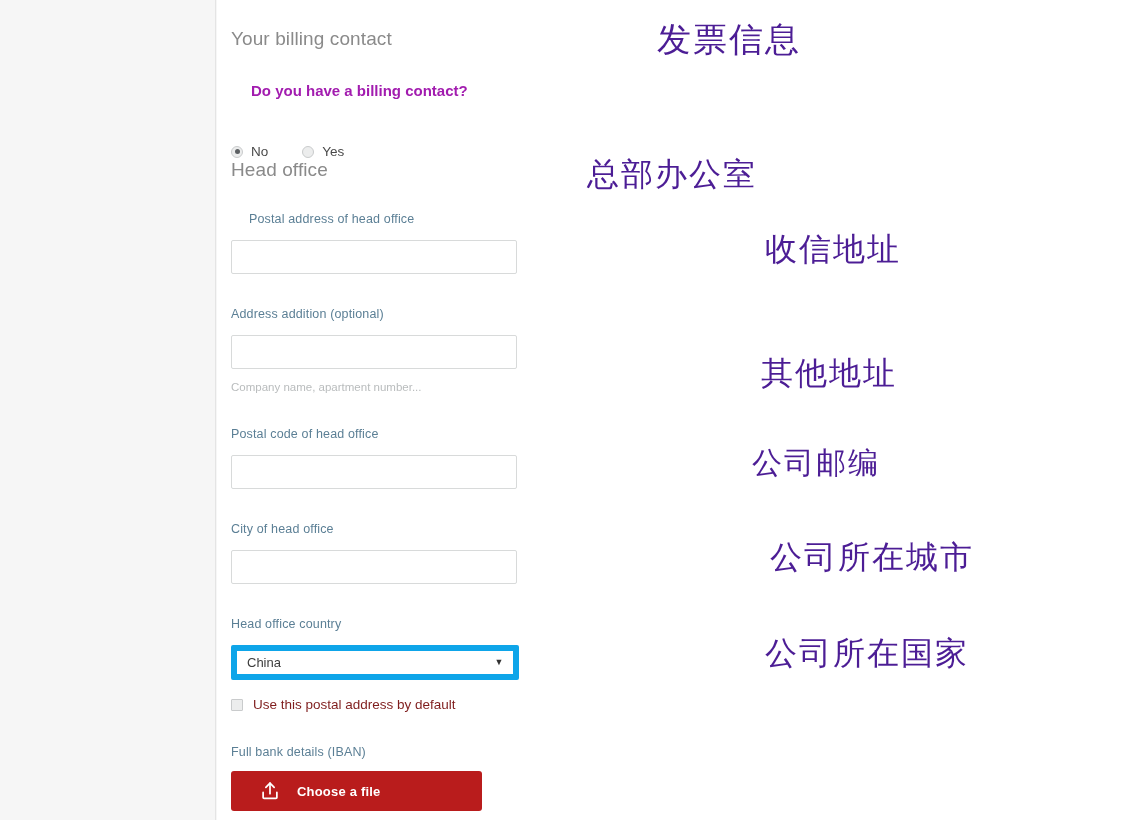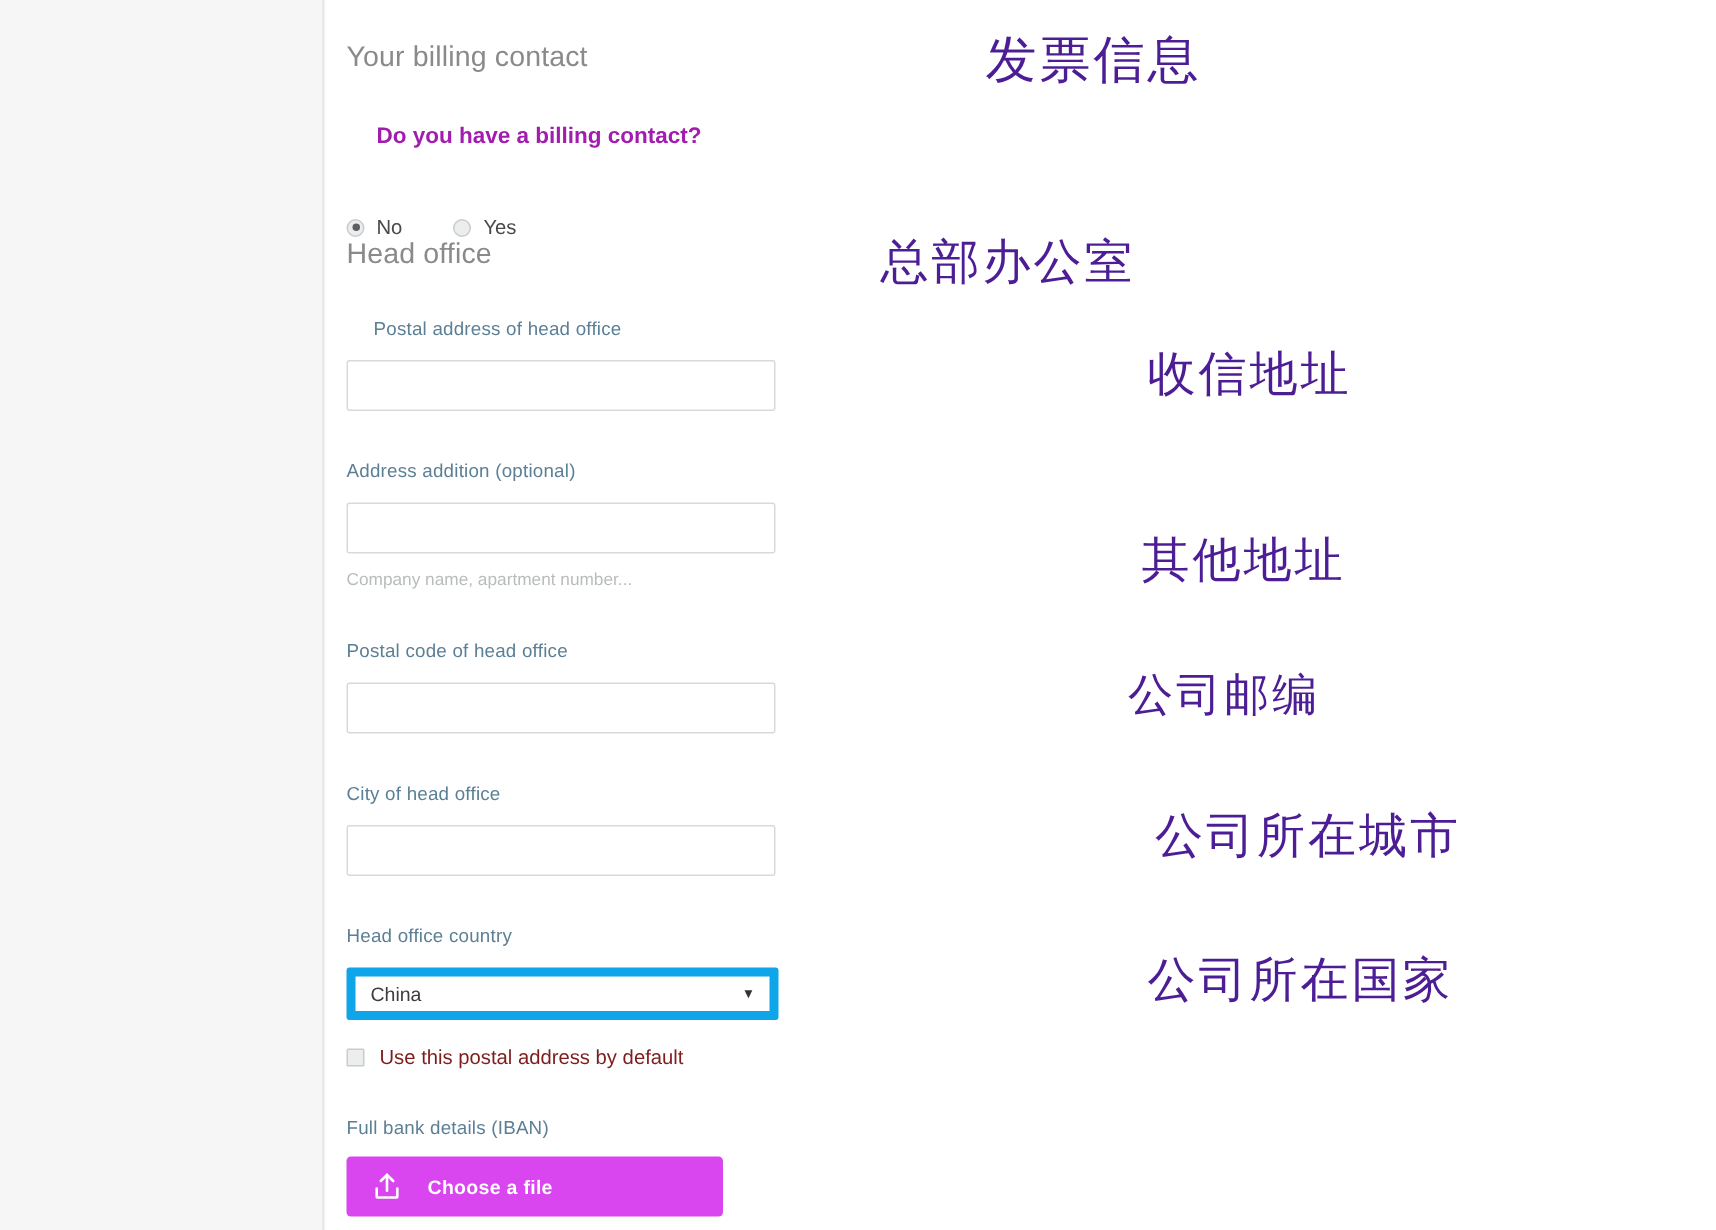--- a/index.html
+++ b/index.html
@@ -189,28 +189,28 @@
   }
 
   #lbl-iban { position: absolute; left: 14px; top: 745px; }
 
   #btn-choose-file {
     position: absolute;
     left: 14px;
     top: 771px;
     width: 251px;
     height: 40px;
-    background: #d946ef;
+    background: #b91c1c;
     border: none;
     border-radius: 3px;
     display: flex;
     align-items: center;
     cursor: pointer;
     font-family: "Liberation Sans", sans-serif;
-    padding: 0;
+    padding: 12px;
   }
   #upload-icon {
     width: 54px;
     display: flex;
     align-items: center;
     justify-content: center;
   }
   #btn-choose-file-label {
     color: #ffffff;
     font-size: 13px;

